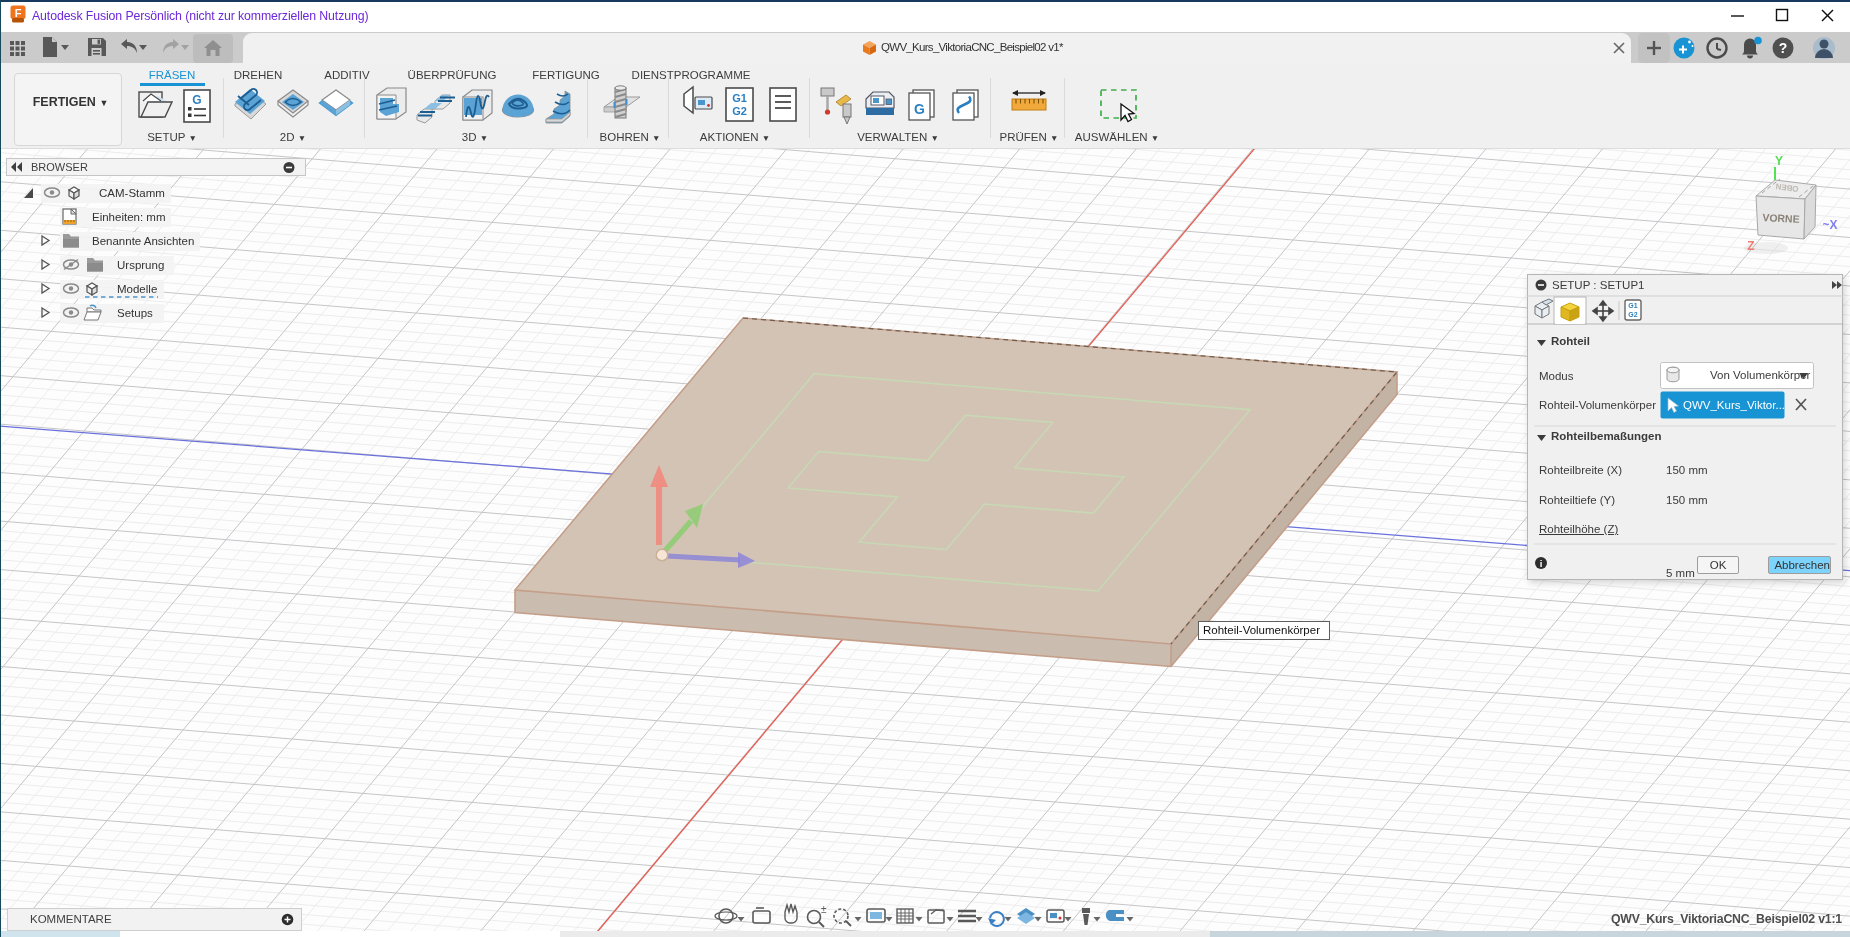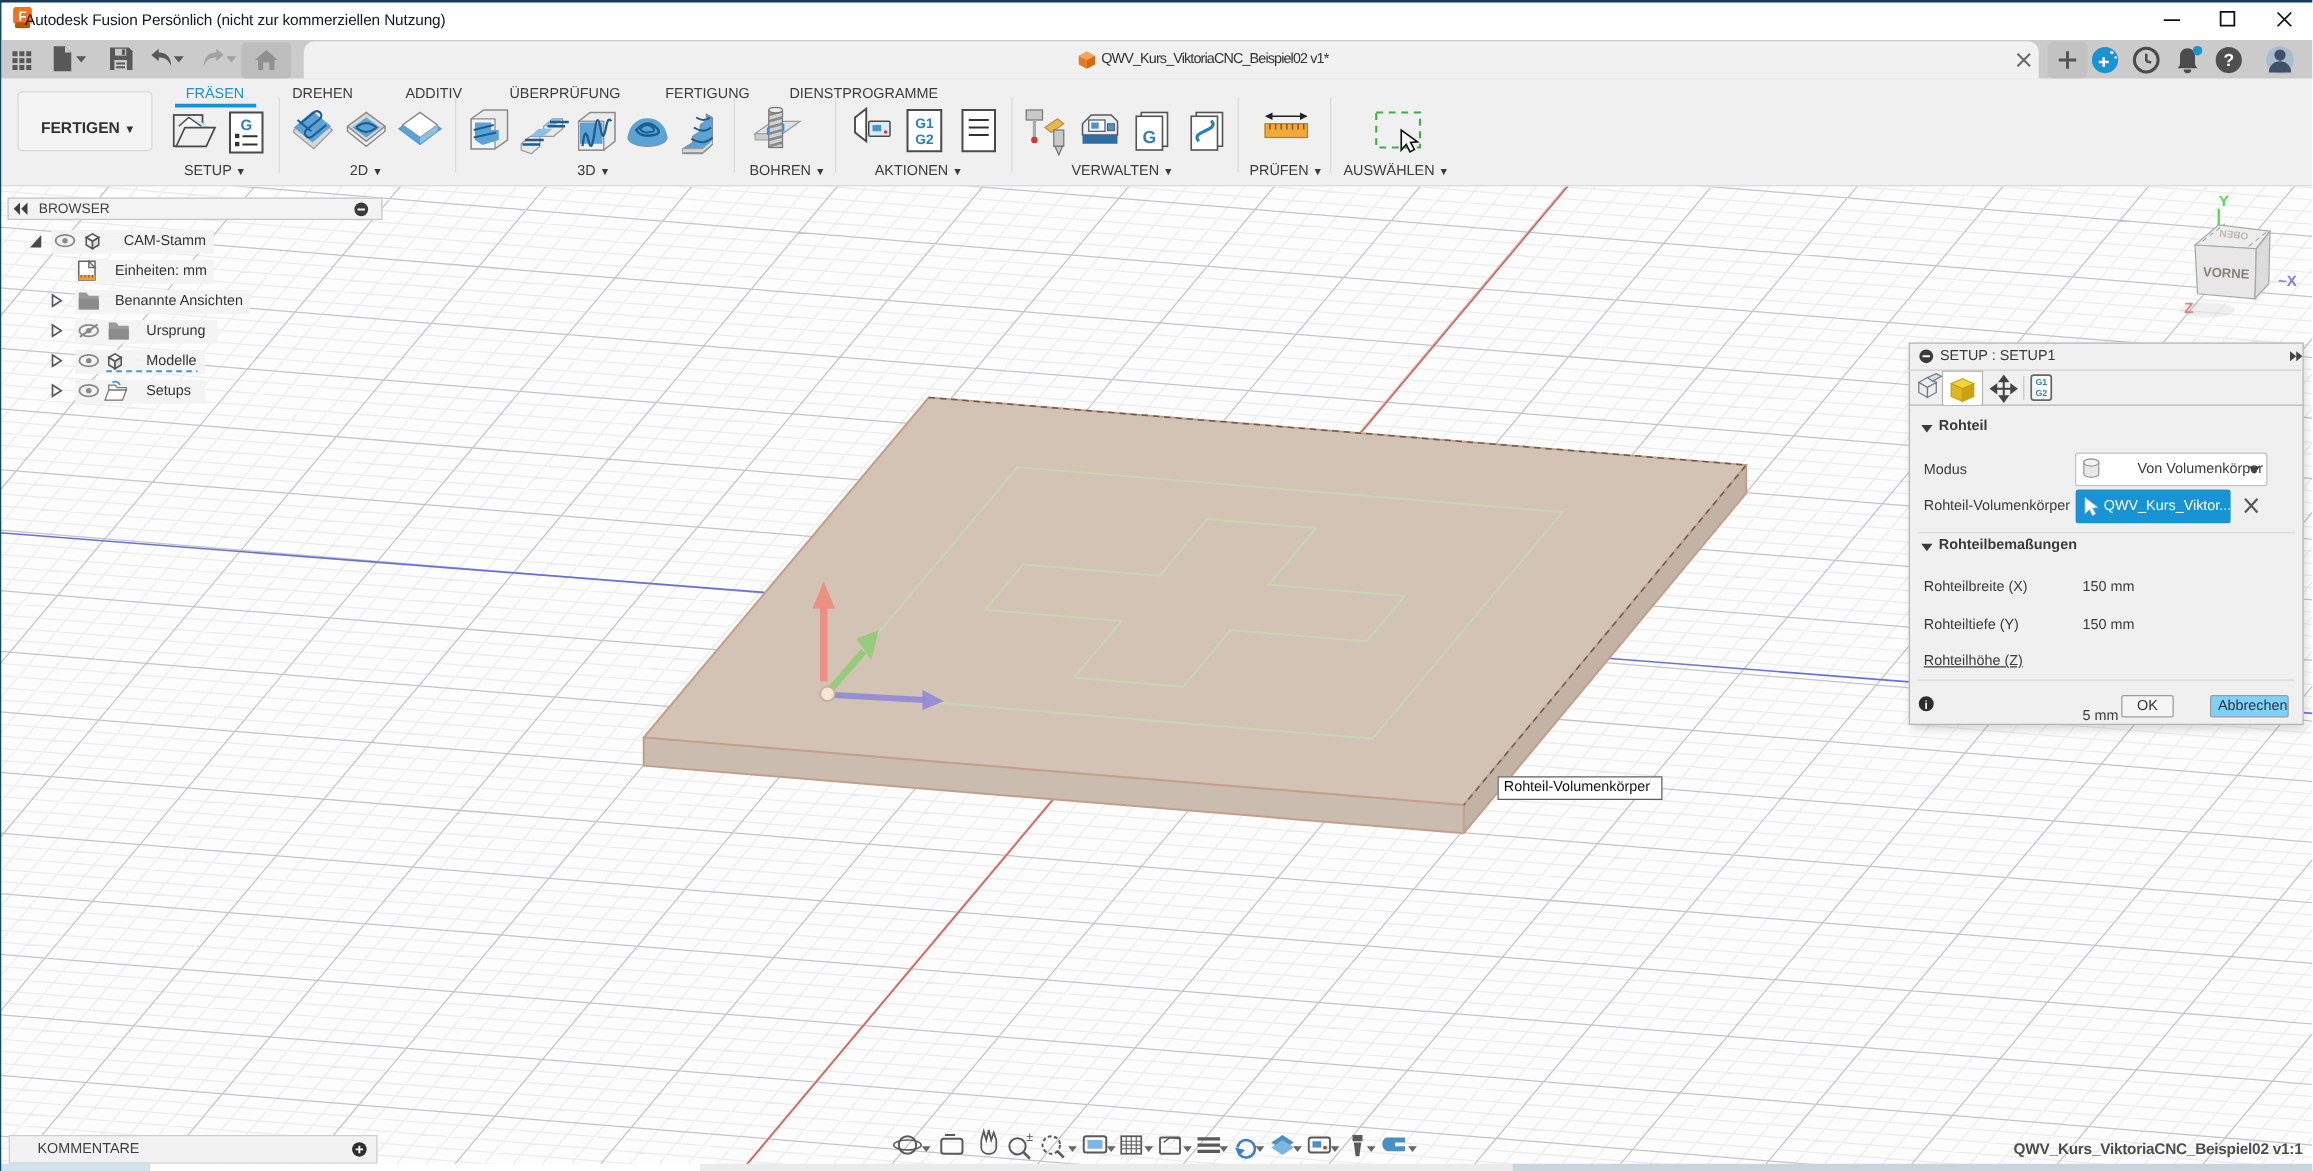--- a/index.html
+++ b/index.html
@@ -1,26 +1,26 @@
 <!DOCTYPE html>
 <html><head><meta charset="utf-8"><title>f</title><style>
 *{margin:0;padding:0;box-sizing:border-box}
 html,body{width:1850px;height:937px;overflow:hidden;font-family:"Liberation Sans",sans-serif;background:#fdfdfd;position:relative}
 .abs{position:absolute}
 .titlebar{left:0;top:0;width:1850px;height:32px;background:#fff;border-top:2px solid #17395d;border-left:1px solid #16495c}
-.title-txt{left:20px;top:9px;font-size:12.3px;color:#0f172a;letter-spacing:-0.1px}
+.title-txt{left:32px;top:9px;font-size:12.3px;color:#6d28d9;letter-spacing:-0.1px}
 .toolrow{left:0;top:32px;width:1850px;height:31px;background:#cbcbcb}
 .doctab{left:243px;top:33px;width:1388px;height:30px;background:#f1f1f1;border-radius:9px 9px 0 0}
 .homebtn{left:193px;top:34px;width:40px;height:29px;background:#bdbdbd;border-radius:4px}
 .ribbon{left:0;top:63px;width:1850px;height:86px;background:#f0f0f0;border-bottom:1px solid #dcdcdc}
 .rtab{position:absolute;top:69px;font-size:11.5px;color:#3d3d3d;transform:translateX(-50%);white-space:nowrap}
 .rtab.act{color:#1894d4}
 .grplabel{position:absolute;top:131px;font-size:11.5px;color:#3b3b3b;transform:translateX(-50%);white-space:nowrap}
 .gsep{position:absolute;top:78px;width:1px;height:60px;background:#dadada}
-.fertigen{left:14px;top:73px;width:108px;height:48px;background:#f4f4f4;border:1px solid #d7d7d7;border-radius:4px;font-size:12.5px;font-weight:bold;color:#333;text-align:center;line-height:57px;padding-left:5px}
+.fertigen{left:14px;top:73px;width:108px;height:73px;background:#f4f4f4;border:1px solid #d7d7d7;border-radius:4px;font-size:12.5px;font-weight:bold;color:#333;text-align:center;line-height:57px;padding-left:5px}
 .browhead{left:6px;top:158px;width:300px;height:18px;background:#f3f3f3;border:1px solid #c6c6c6}
 .brow{position:absolute;background:rgba(243,243,243,.92);height:19px}
 .dlg{left:1527px;top:274px;width:316px;height:306px;background:#f0f0f0;border:1px solid #b5b5b5;box-shadow:2px 3px 7px rgba(0,0,0,.16)}
 .dtxt{position:absolute;font-size:11.5px;color:#3a3a3a;white-space:nowrap}
 .tooltip{left:1198px;top:621px;width:132px;height:19px;background:#fff;border:1px solid #5f5f5f;font-size:11.5px;color:#111;line-height:17px;padding-left:4px;white-space:nowrap}
 .kbar{left:7px;top:908px;width:295px;height:23px;background:#f2f2f2;border:1px solid #cecece}
 .docref{position:absolute;right:8px;top:912px;font-size:12.3px;font-weight:bold;color:#4d4d4d;letter-spacing:-0.2px}
 </style></head><body>
 <svg class="abs" style="left:0;top:149px" width="1850" height="788" viewBox="0 0 1850 788">
     <path d="M0 798.5L1850 951.3M0 788.8L1850 941.6M0 779.2L1850 931.9M0 769.5L1850 922.2M0 750.1L1850 902.8M0 740.4L1850 893.1M0 730.7L1850 883.4M0 721.0L1850 873.7M0 701.6L1850 854.4M0 691.9L1850 844.7M0 682.2L1850 835.0M0 672.5L1850 825.3M0 653.1L1850 805.9M0 643.4L1850 796.2M0 633.7L1850 786.5M0 624.0L1850 776.8M0 604.7L1850 757.4M0 595.0L1850 747.7M0 585.3L1850 738.0M0 575.6L1850 728.3M0 556.2L1850 708.9M0 546.5L1850 699.2M0 536.8L1850 689.6M0 527.1L1850 679.9M0 507.7L1850 660.5M0 498.0L1850 650.8M0 488.3L1850 641.1M0 478.6L1850 631.4M0 459.3L1850 612.0M0 449.6L1850 602.3M0 439.9L1850 592.6M0 430.2L1850 582.9M0 410.8L1850 563.5M0 401.1L1850 553.8M0 391.4L1850 544.1M0 381.7L1850 534.5M0 362.3L1850 515.1M0 352.6L1850 505.4M0 342.9L1850 495.7M0 333.2L1850 486.0M0 313.8L1850 466.6M0 304.1L1850 456.9M0 294.5L1850 447.2M0 284.8L1850 437.5M0 265.4L1850 418.1M0 255.7L1850 408.4M0 246.0L1850 398.7M0 236.3L1850 389.0M0 216.9L1850 369.7M0 207.2L1850 360.0M0 197.5L1850 350.3M0 187.8L1850 340.6M0 168.4L1850 321.2M0 158.7L1850 311.5M0 149.0L1850 301.8M0 139.3L1850 292.1M0 120.0L1850 272.7M0 110.3L1850 263.0M0 100.6L1850 253.3M0 90.9L1850 243.6M0 71.5L1850 224.2M0 61.8L1850 214.5M0 52.1L1850 204.9M0 42.4L1850 195.2M0 23.0L1850 175.8M0 13.3L1850 166.1M0 3.6L1850 156.4M0 -6.1L1850 146.7M0 -25.5L1850 127.3M0 -35.1L1850 117.6M0 -44.8L1850 107.9M0 -54.5L1850 98.2M0 -73.9L1850 78.8M0 -83.6L1850 69.1M0 -93.3L1850 59.4M0 -103.0L1850 49.7M0 -122.4L1850 30.4M0 -132.1L1850 20.7M0 -141.8L1850 11.0M0 -151.5L1850 1.3M-1.7 -5L-672.3 795M21.6 -5L-649.0 795M44.9 -5L-625.7 795M68.2 -5L-602.4 795M114.8 -5L-555.8 795M138.1 -5L-532.5 795M161.4 -5L-509.2 795M184.7 -5L-485.9 795M231.3 -5L-439.3 795M254.7 -5L-415.9 795M278.0 -5L-392.6 795M301.3 -5L-369.3 795M347.9 -5L-322.7 795M371.2 -5L-299.4 795M394.5 -5L-276.1 795M417.8 -5L-252.8 795M464.4 -5L-206.2 795M487.7 -5L-182.9 795M511.0 -5L-159.6 795M534.4 -5L-136.2 795M581.0 -5L-89.6 795M604.3 -5L-66.3 795M627.6 -5L-43.0 795M650.9 -5L-19.7 795M697.5 -5L26.9 795M720.8 -5L50.2 795M744.1 -5L73.5 795M767.4 -5L96.8 795M814.1 -5L143.5 795M837.4 -5L166.8 795M860.7 -5L190.1 795M884.0 -5L213.4 795M930.6 -5L260.0 795M953.9 -5L283.3 795M977.2 -5L306.6 795M1000.5 -5L329.9 795M1047.2 -5L376.6 795M1070.5 -5L399.9 795M1093.8 -5L423.2 795M1117.1 -5L446.5 795M1163.7 -5L493.1 795M1187.0 -5L516.4 795M1210.3 -5L539.7 795M1233.6 -5L563.0 795M1280.2 -5L609.6 795M1303.5 -5L632.9 795M1326.9 -5L656.3 795M1350.2 -5L679.6 795M1396.8 -5L726.2 795M1420.1 -5L749.5 795M1443.4 -5L772.8 795M1466.7 -5L796.1 795M1513.3 -5L842.7 795M1536.6 -5L866.0 795M1559.9 -5L889.3 795M1583.3 -5L912.7 795M1629.9 -5L959.3 795M1653.2 -5L982.6 795M1676.5 -5L1005.9 795M1699.8 -5L1029.2 795M1746.4 -5L1075.8 795M1769.7 -5L1099.1 795M1793.0 -5L1122.4 795M1816.3 -5L1145.7 795M1863.0 -5L1192.4 795M1886.3 -5L1215.7 795M1909.6 -5L1239.0 795M1932.9 -5L1262.3 795M1979.5 -5L1308.9 795M2002.8 -5L1332.2 795M2026.1 -5L1355.5 795M2049.4 -5L1378.8 795M2096.1 -5L1425.5 795M2119.4 -5L1448.8 795M2142.7 -5L1472.1 795M2166.0 -5L1495.4 795M2212.6 -5L1542.0 795M2235.9 -5L1565.3 795M2259.2 -5L1588.6 795M2282.5 -5L1611.9 795M2329.1 -5L1658.5 795M2352.4 -5L1681.8 795M2375.8 -5L1705.2 795M2399.1 -5L1728.5 795M2445.7 -5L1775.1 795M2469.0 -5L1798.4 795M2492.3 -5L1821.7 795M2515.6 -5L1845.0 795" fill="none" stroke="#ececee" stroke-width="1"></path>

